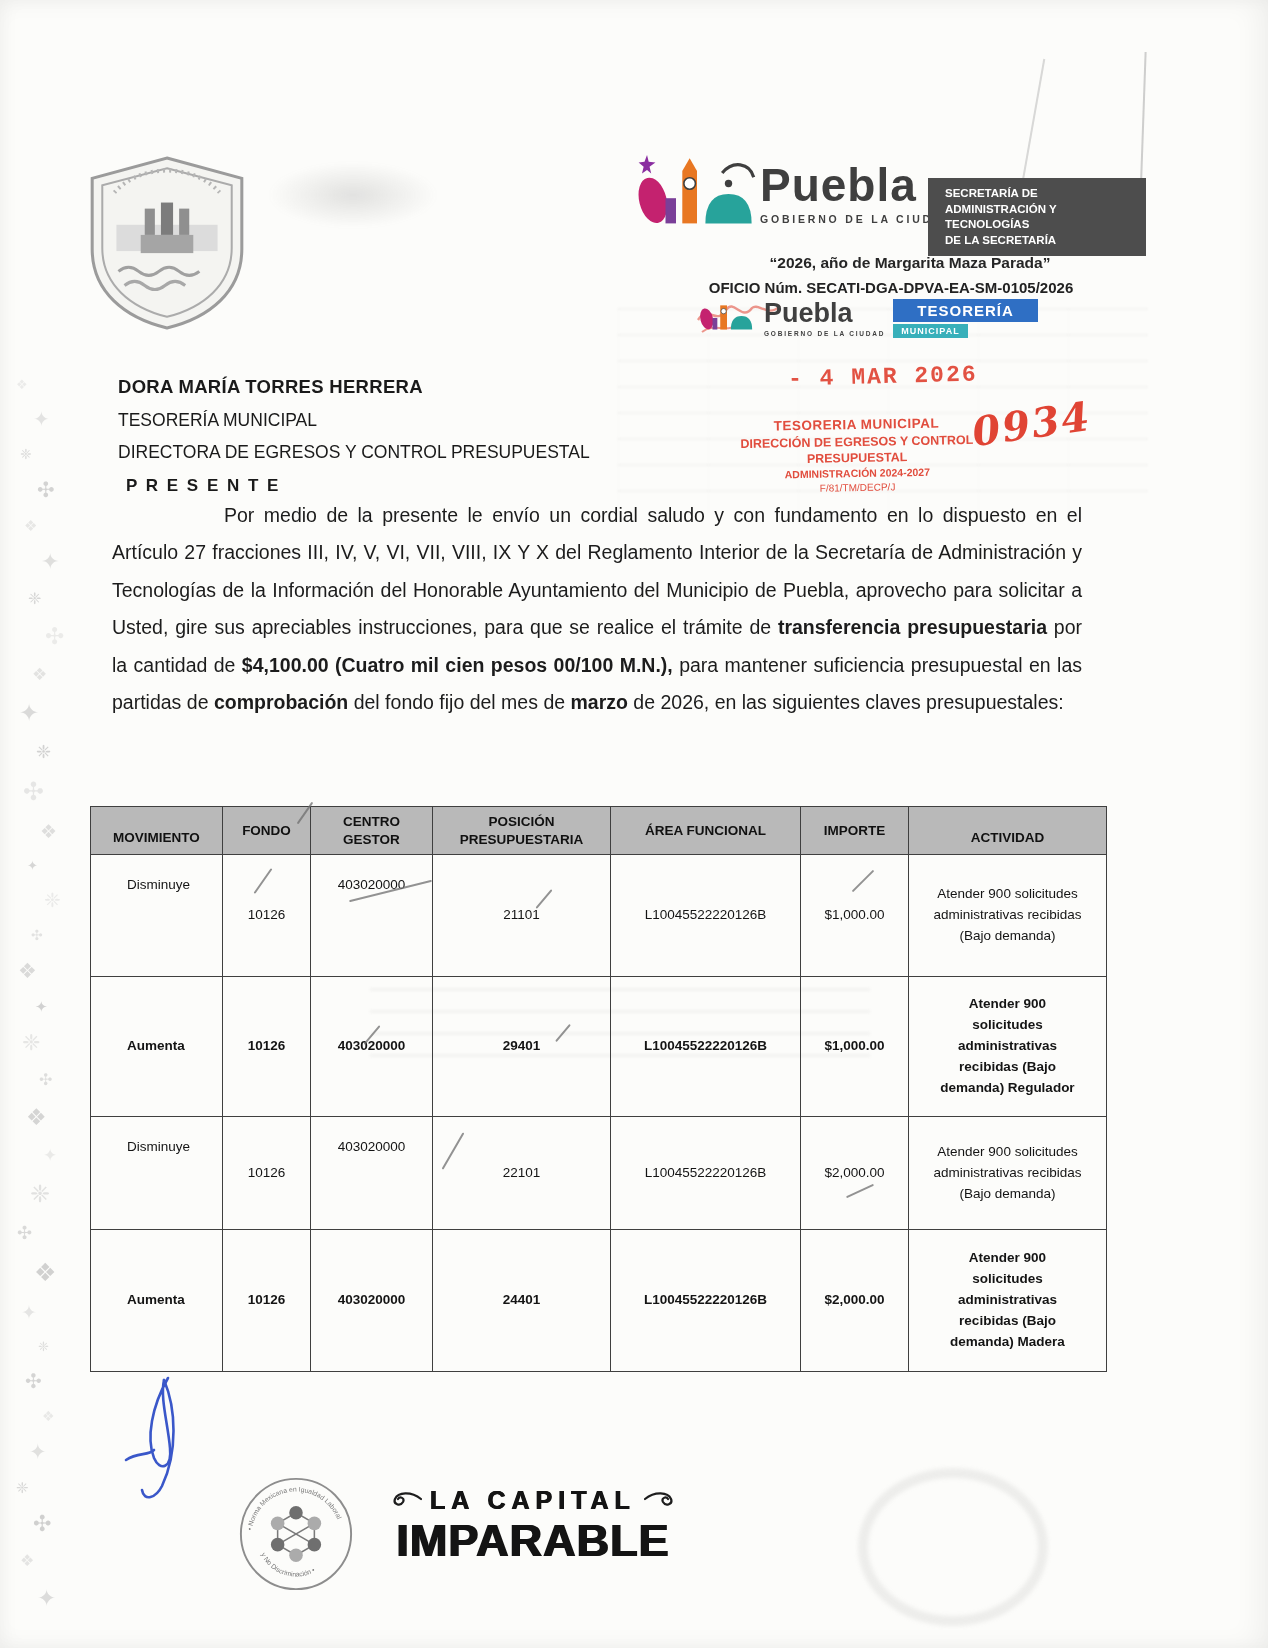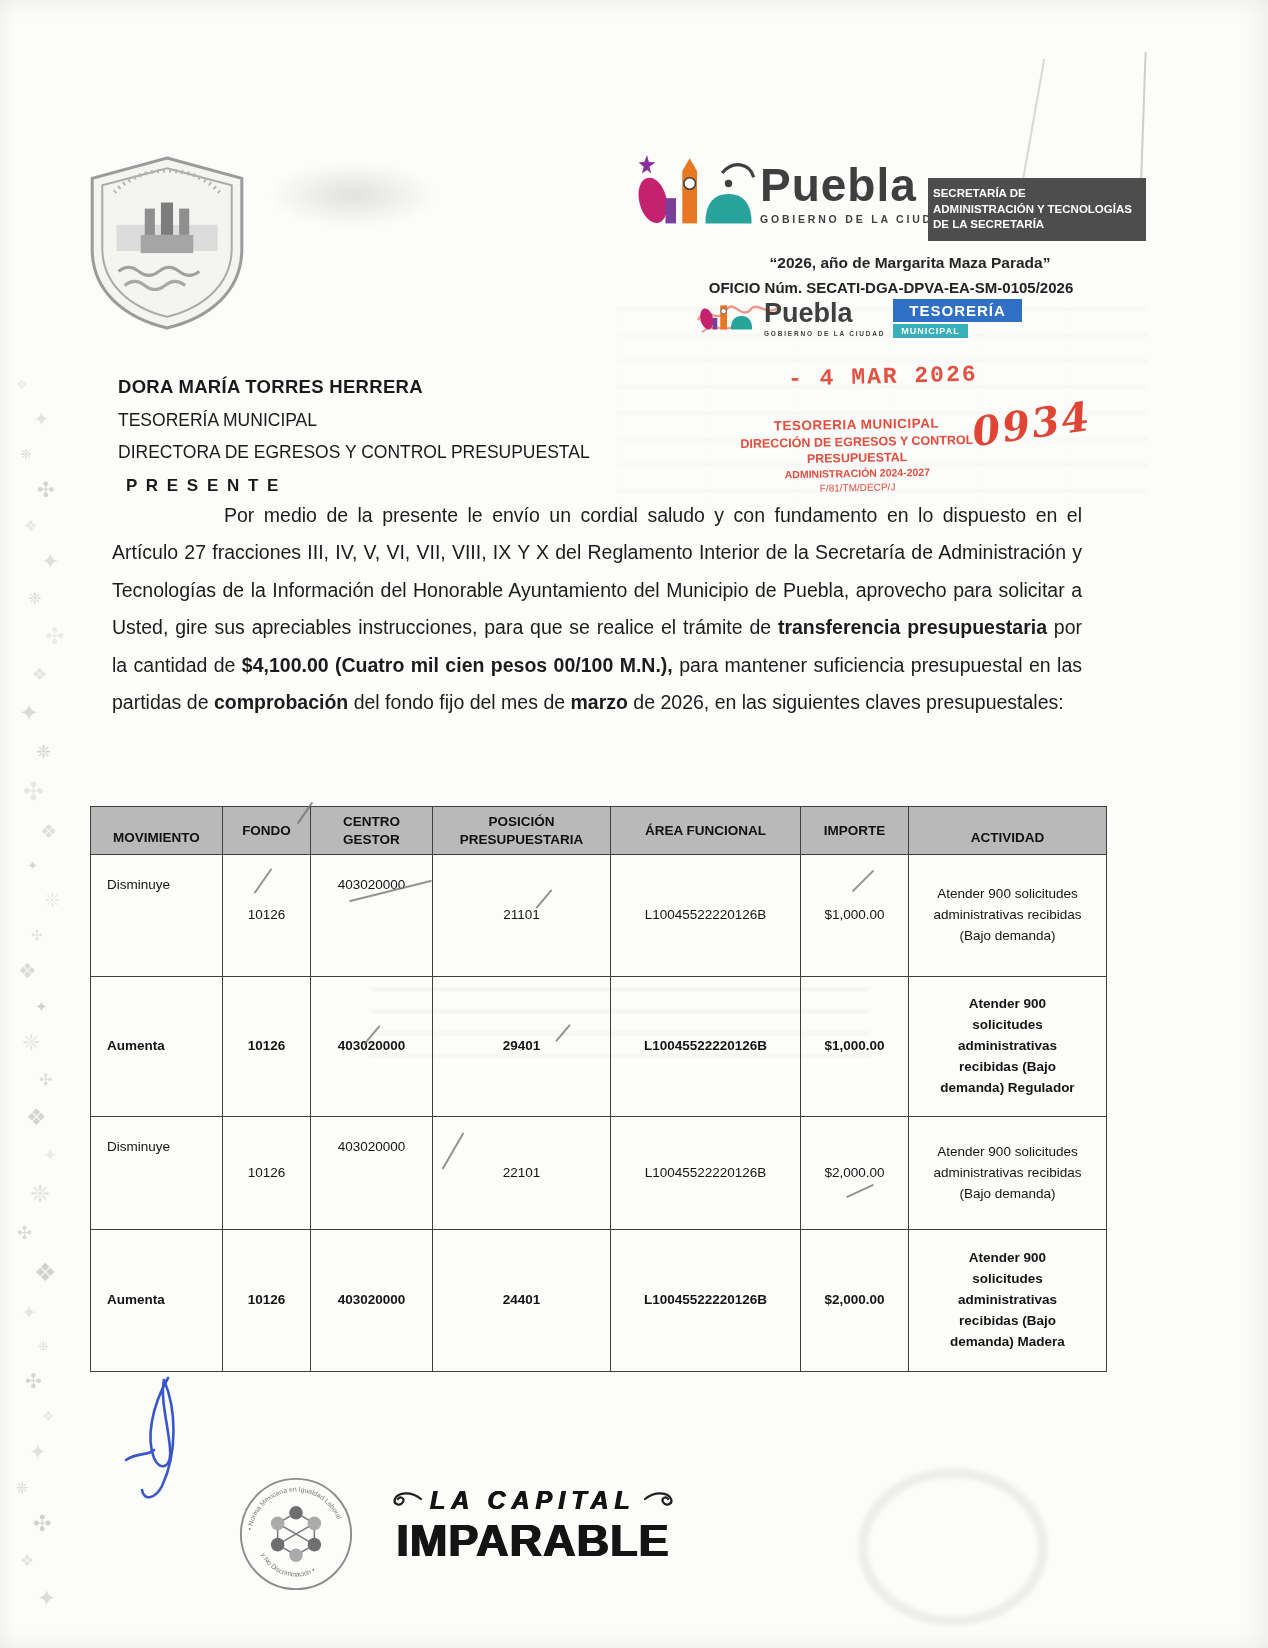--- a/index.html
+++ b/index.html
@@ -31,29 +31,29 @@
        border-radius:50%; filter:blur(2px); }
   .crease1{ left:1142px; top:52px; width:2px; height:150px; background:rgba(160,160,160,.5); transform:rotate(2deg); }
   .crease2{ left:1032px; top:58px; width:2px; height:130px; background:rgba(150,150,150,.35); transform:rotate(10deg); }
 
   
   .crest{ left:86px; top:152px; }
   .brand{ left:634px; top:152px; display:flex; align-items:flex-start; }
   .brand-name{ font-size:46px; font-weight:700; color:var(--brand-dark,#3f3f3f); letter-spacing:1px; line-height:1; margin-top:10px;}
   .brand-tagline{ font-size:10.5px; font-weight:700; letter-spacing:2.8px; color:var(--brand-dark,#3f3f3f); margin-top:5px; }
   .secretariat{ position:absolute; left:928px; top:178px; width:218px; background:#4d4d4d; color:#fff;
-    padding:8px 5px; font-size:11.5px; font-weight:700; line-height:1.35; }
+    padding:8px 17px; font-size:11.5px; font-weight:700; line-height:1.35; }
   .legend-year{ left:735px; top:254px; width:350px; text-align:center; font-size:15.5px; font-weight:700; color:#262626;}
   .oficio{ left:700px; top:279px; width:382px; text-align:center; font-size:15px; font-weight:700; color:#222; }
 
   .treasury{ left:698px; top:296px; display:flex; align-items:center; gap:8px; }
   .t-name{ font-size:27px; font-weight:700; color:var(--brand-dark,#3f3f3f); line-height:1; }
   .t-tag{ font-size:6.5px; font-weight:700; letter-spacing:1.8px; color:var(--brand-dark,#3f3f3f); margin-top:3px; }
   .t-box{ background:var(--badge-blue,#2f6fc4); color:#fff; font-weight:700; font-size:15px;
-          padding:3px 16px; letter-spacing:1px; }
+          padding:3px 24px; letter-spacing:1px; }
   .t-box2{ background:var(--badge-teal,#35b6b0); color:#fff; font-weight:700; font-size:9px;
           padding:2px 8px; letter-spacing:1px; width:max-content; margin-top:2px; }
   .scribble{ left:696px; top:296px; opacity:.55; }
 
   
   .date-stamp{ left:788px; top:364px; font-family:"Liberation Mono", monospace; font-weight:700;
     font-size:23px; letter-spacing:2px; color:var(--stamp-red,#e04434); transform:rotate(-1.5deg); opacity:.92; }
   .office-stamp{ left:722px; top:416px; width:270px; text-align:center; color:var(--stamp-red,#e04434);
     transform:rotate(-1deg); opacity:.95; line-height:1.3; }
   .os0{ font-size:13.5px; font-weight:700; letter-spacing:.5px; }
@@ -76,33 +76,33 @@
 
   
   .budget-table{ position:absolute; left:90px; top:806px; width:1016px;
     border-collapse:collapse; table-layout:fixed; }
   .budget-table th, .budget-table td{ border:1.5px solid #3f3f3f; }
   .budget-table th{ background:var(--thead-bg,#b9b9b9); font-size:13.5px; font-weight:700;
     padding:6px 4px; white-space:pre-line; line-height:1.3; height:46px; vertical-align:middle; color:#111; }
   .budget-table th:first-child, .budget-table th:last-child{ vertical-align:bottom; padding-bottom:8px; }
   .budget-table td{ font-size:13.5px; text-align:center; vertical-align:middle;
     padding:4px 10px; line-height:1.55; color:#141414; }
-  .budget-table td:first-child{ text-align:left; padding-left:16px; }
+  .budget-table td:first-child{ text-align:left; padding-left:36px; }
   .budget-table td:last-child{ padding:4px 24px; }
   .budget-table tr.bold-row td{ font-weight:700; }
   .budget-table tr.staggered td:nth-child(1),
   .budget-table tr.staggered td:nth-child(3){ vertical-align:top; padding-top:20px; }
 
   .pen-mark{ position:absolute; height:2px; background:#6f6f6f; opacity:.75; border-radius:2px; }
 
   
   .signature{ left:116px; top:1372px; }
   .cert-stamp{ left:238px; top:1476px; }
   .capital{ left:388px; top:1486px; width:290px; text-align:center; color:#141414; }
-  .cap-row{ display:flex; align-items:center; justify-content:center; gap:8px;font-style:italic; }
+  .cap-row{ display:flex; align-items:center; justify-content:center; gap:8px; }
   .cap-top{ font-size:25px; font-weight:700; letter-spacing:6px;
     text-shadow:.5px 0 currentColor, -.5px 0 currentColor; }
   .cap-bottom{ font-size:45px; font-weight:700; letter-spacing:1px; line-height:1; margin-top:3px;
     text-shadow:.9px 0 currentColor, -.9px 0 currentColor; }
 </style>
 </head>
 <body>
 
 <div class="page">
 

